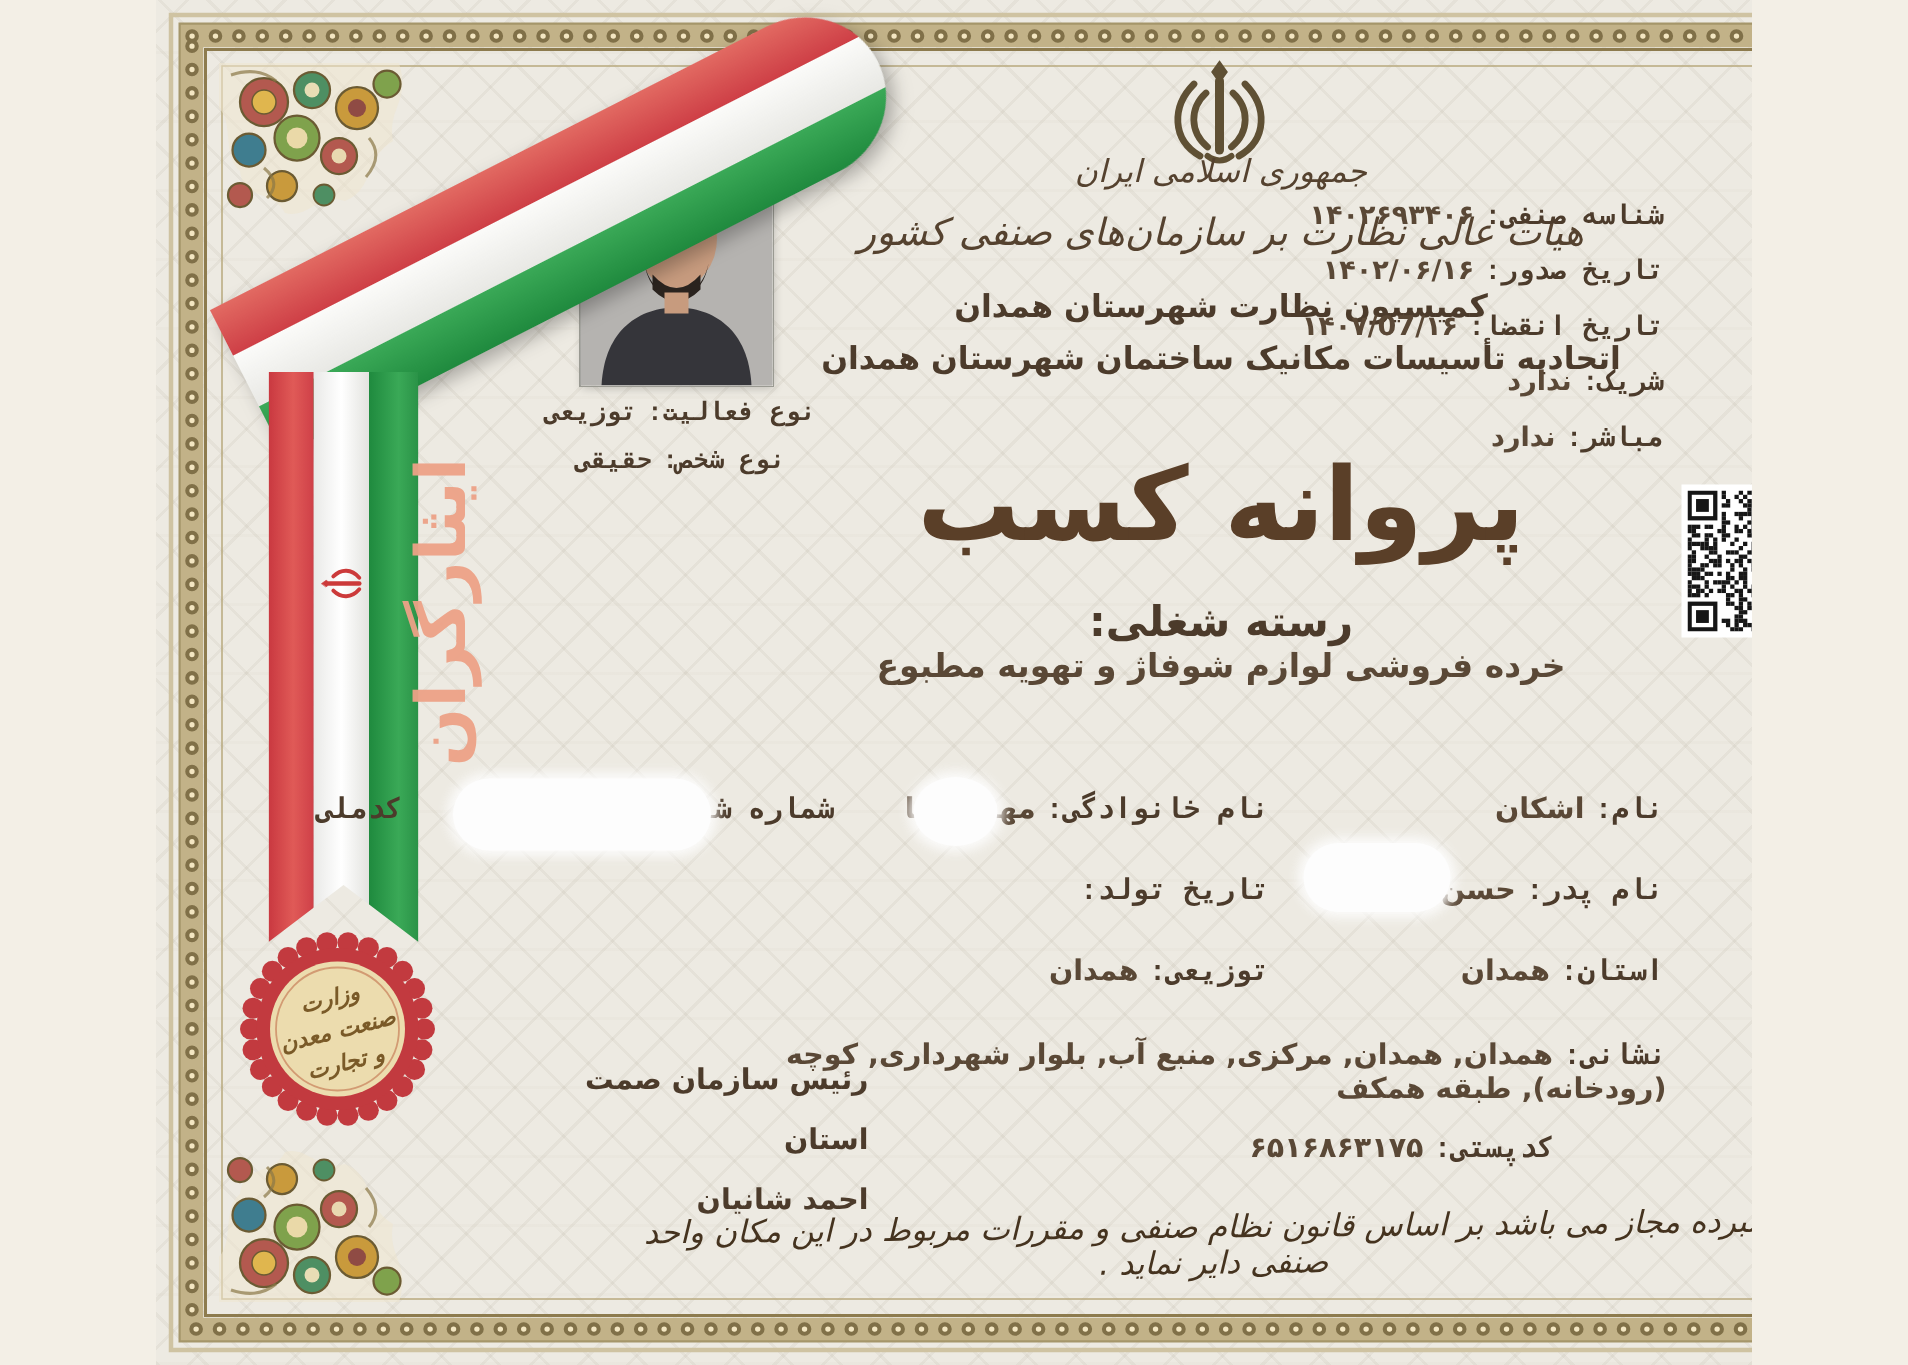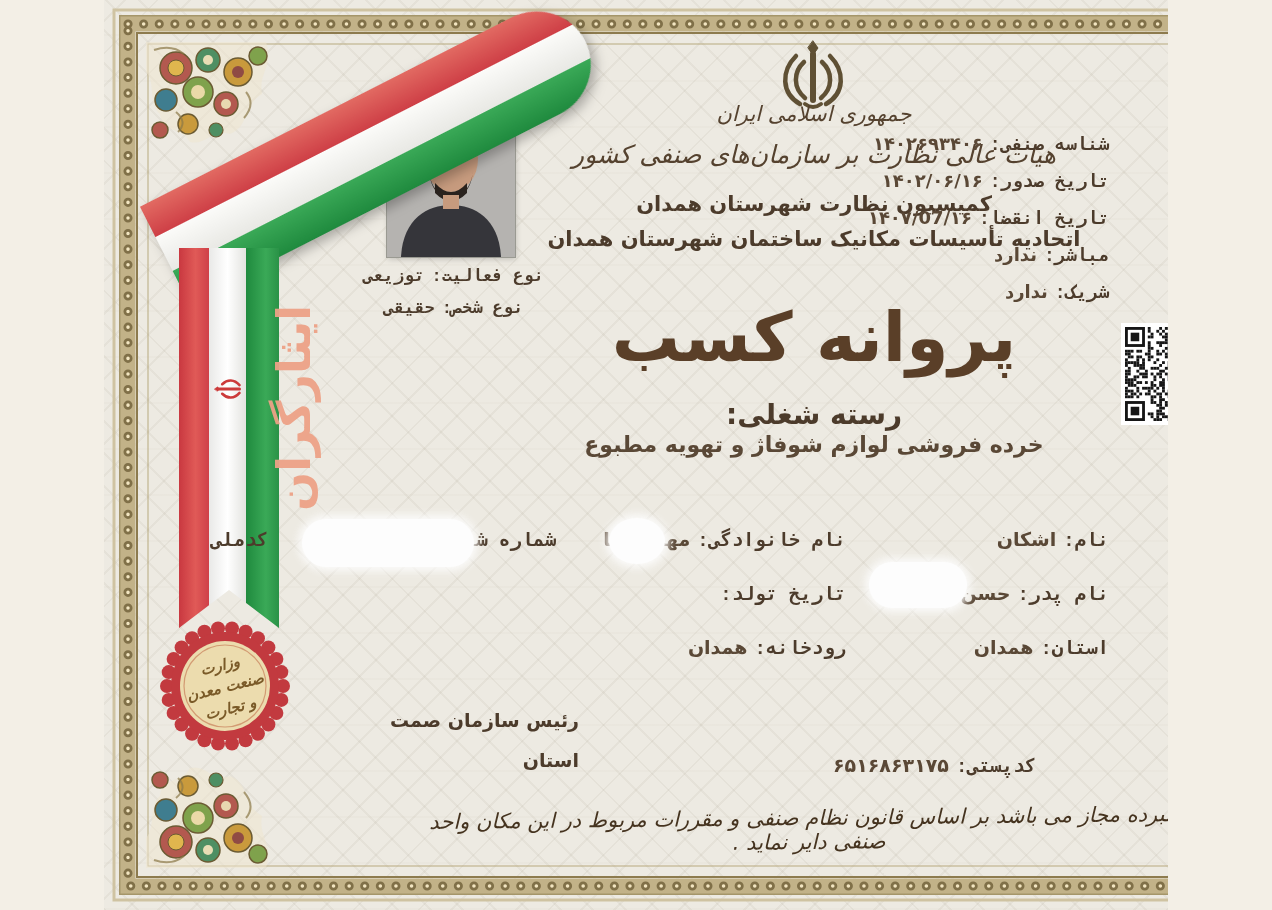--- a/index.html
+++ b/index.html
@@ -104,22 +104,22 @@
 
   <div class="abs t cal center" style="left:460px;top:102px;width:500px;font-size:21px;">جمهوری اسلامی ایران</div>
   <div class="abs t cal center" style="left:410px;top:140px;width:600px;font-size:25px;">هیات عالی نظارت بر سازمان‌های صنفی کشور</div>
   <div class="abs t center" style="left:410px;top:227px;width:600px;font-size:21px;font-weight:700;color:#4c3b2b;">اتحادیه تأسیسات مکانیک ساختمان شهرستان همدان</div>
   <div class="abs t center" style="left:460px;top:192px;width:500px;font-size:21px;font-weight:700;color:#4c3b2b;">کمیسیون نظارت شهرستان همدان</div>
 
   <div class="abs meta">
     <div class="lv t"><span class="lbl">شناسه صنفی:</span><span class="val">۱۴۰۲۶۹۳۴۰۶</span></div>
     <div class="lv t"><span class="lbl">تاریخ صدور:</span><span class="val">۱۴۰۲/۰۶/۱۶</span></div>
     <div class="lv t"><span class="lbl">تاریخ انقضا:</span><span class="val">۱۴۰۷/07/۱۶</span></div>
+    <div class="lv t"><span class="lbl">شریک:</span><span class="val">ندارد</span></div>
     <div class="lv t"><span class="lbl">مباشر:</span><span class="val">ندارد</span></div>
-    <div class="lv t"><span class="lbl">شریک:</span><span class="val">ندارد</span></div>
   </div>
 
   <div class="abs photo">
     <svg width="128" height="160" viewBox="0 0 128 160">
       <rect width="128" height="160" fill="#b5b3b0"></rect>
       <rect width="128" height="40" fill="#c6c4c1"></rect>
       <ellipse cx="64" cy="62" rx="27" ry="33" fill="#c79b7e"></ellipse>
       <path d="M35 56 C33 30 50 20 64 20 C78 20 95 30 93 56 C90 42 80 34 64 34 C48 34 38 42 35 56 Z" fill="#241f1c"></path>
       <path d="M42 74 C44 94 56 100 64 100 C72 100 84 94 86 74 C84 92 78 98 64 104 C50 98 44 92 42 74 Z" fill="#2e2722"></path>
       <path d="M48 86 Q64 104 80 86 L80 96 Q64 112 48 96 Z" fill="#2a231e"></path>
@@ -831,30 +831,32 @@
 
   <div class="abs lv t fs19" style="right:59px;top:528px;"><span class="lbl">نام:</span><span class="val">اشکان</span></div>
   <div class="abs lv t fs19" style="right:322px;top:528px;"><span class="lbl">نام خانوادگی:</span><span class="val">مهرپارسا</span></div>
   <div class="abs lv t fs19" style="right:612px;top:528px;"><span class="lbl">شماره شناسنامه:</span></div>
   <div class="abs lv t fs19" style="right:900px;top:528px;"><span class="lbl">کدملی</span></div>
 
   <div class="abs lv t fs19" style="right:59px;top:582px;"><span class="lbl">نام پدر:</span><span class="val">حسن</span></div>
   <div class="abs lv t fs19" style="right:322px;top:582px;"><span class="lbl">تاریخ تولد:</span></div>
 
   <div class="abs lv t fs19" style="right:59px;top:636px;"><span class="lbl">استان:</span><span class="val">همدان</span></div>
-  <div class="abs lv t fs19" style="right:322px;top:636px;"><span class="lbl">رودخانه:</span><span class="val">همدان</span></div>
+  <div class="abs lv t fs19" style="right:322px;top:636px;"><span class="lbl">توزیعی:</span><span class="val">همدان</span></div>
 
   <div class="abs redact" style="left:198px;top:519px;width:172px;height:48px;border-radius:26px;"></div>
   <div class="abs redact" style="left:505px;top:518px;width:56px;height:46px;border-radius:50%;"></div>
   <div class="abs redact" style="left:765px;top:562px;width:98px;height:46px;border-radius:24px;"></div>
 
+  <div class="abs lv t fs19 right" style="right:57px;top:692px;width:680px;white-space:normal;"><span class="lbl">نشانی:</span><span class="val">همدان, همدان, مرکزی, منبع آب, بلوار شهرداری, کوچه (رودخانه), طبقه همکف</span></div>
   <div class="abs lv t fs19" style="right:132px;top:754px;"><span class="lbl">کدپستی:</span><span class="val">۶۵۱۶۸۶۳۱۷۵</span></div>
 
   <div class="abs sig">
     <div>رئیس سازمان صمت استان</div>
+    <div>احمد شانیان</div>
   </div>
 
   <svg class="abs" style="left:56px;top:618px;" width="130" height="136" viewBox="0 0 130 136">
     <g id="scallops">
         <circle cx="123" cy="68" r="7" fill="#c23a3f"></circle>
         <circle cx="121.31462541071102" cy="81.88030852867836" r="7" fill="#c23a3f"></circle>
         <circle cx="116.35644948788618" cy="94.95394397853858" r="7" fill="#c23a3f"></circle>
         <circle cx="108.41362339392387" cy="106.46111417796612" r="7" fill="#c23a3f"></circle>
         <circle cx="97.94775531040705" cy="115.73306422183208" r="7" fill="#c23a3f"></circle>
         <circle cx="85.56708344846706" cy="122.23094207575406" r="7" fill="#c23a3f"></circle>

